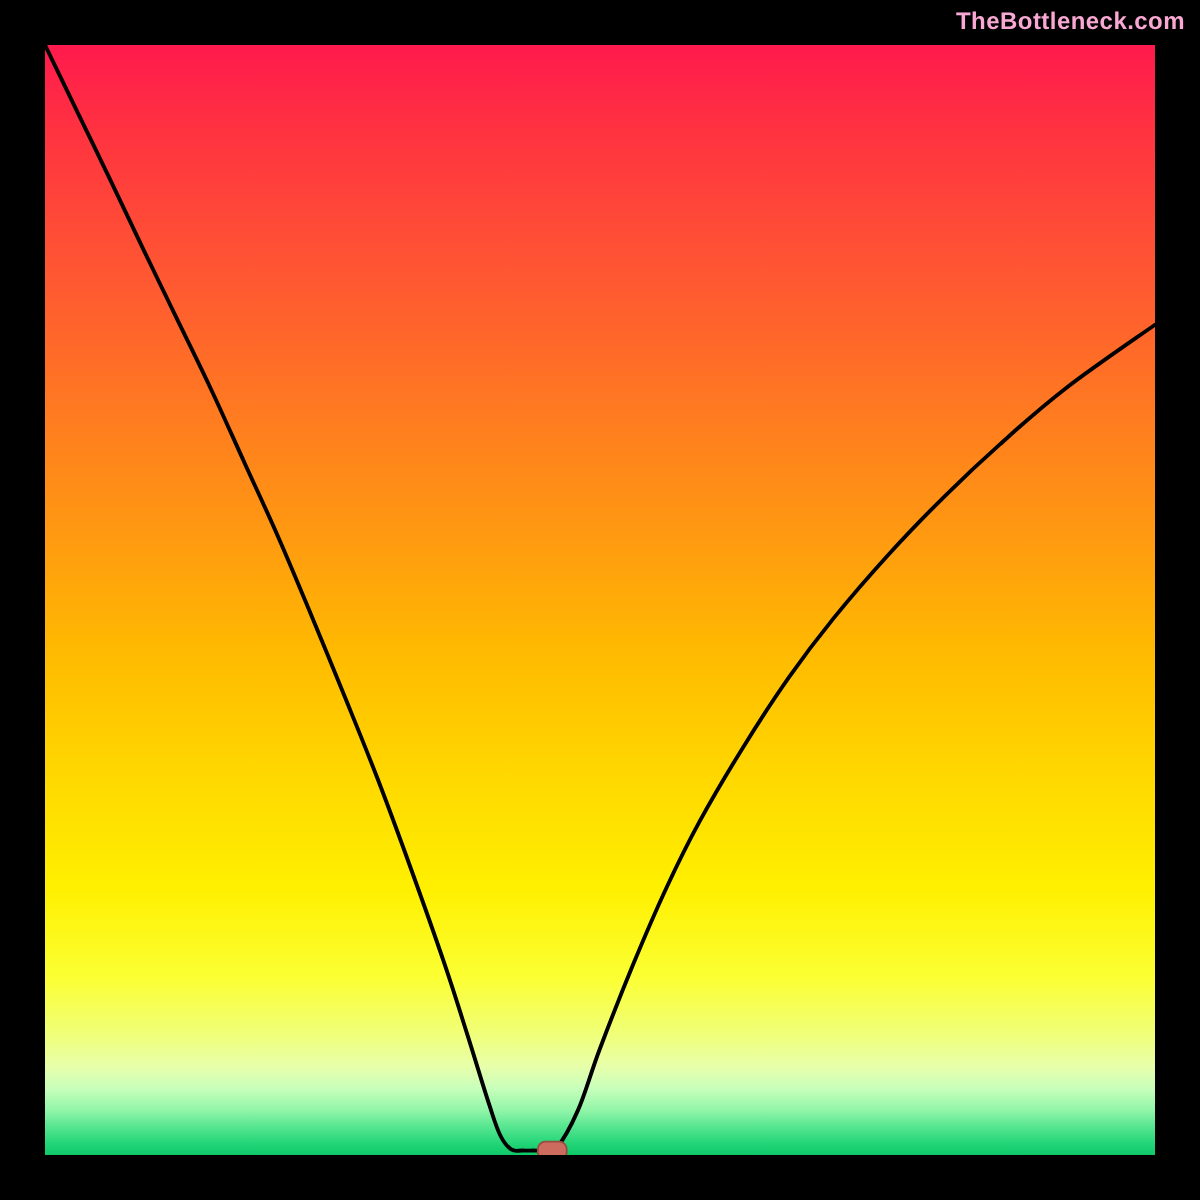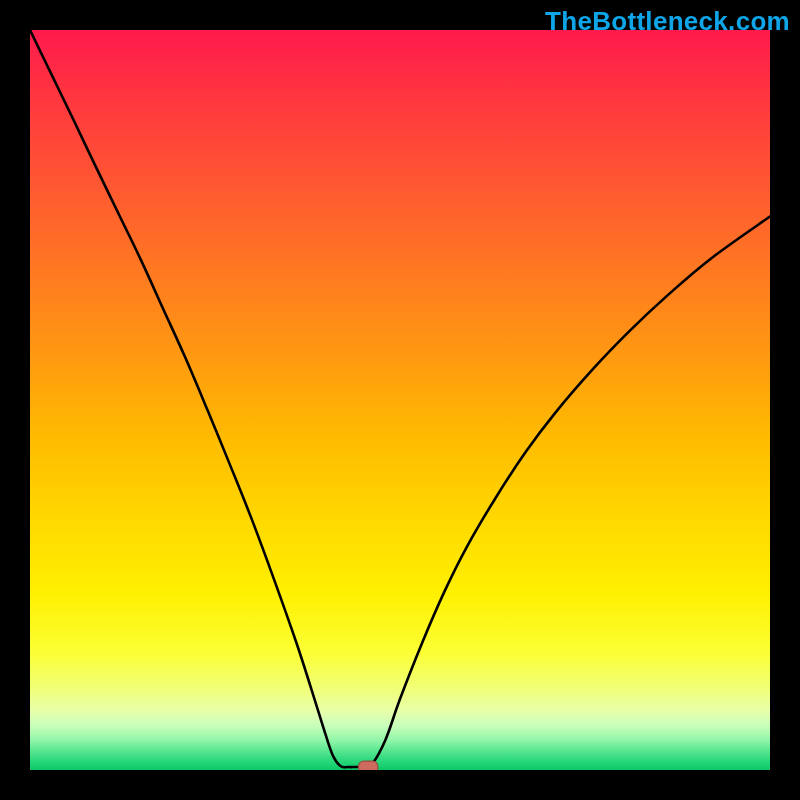--- a/index.html
+++ b/index.html
@@ -39,22 +39,22 @@
       #90f5a8 96%,
       #55e58f 97.5%,
       #22d577 99%,
       #0ec868 100%
     );
   }
   .watermark {
     position: absolute;
     top: 6px;
     right: 10px;
-    color: #0ea5e9;
-    font-size: 26px;
+    color: #f9a8d4;
+    font-size: 16px;
     letter-spacing: 0.3px;
     font-weight: 600;
     font-family: Arial, Helvetica, sans-serif;
   }
   .curve-svg {
     position: absolute;
     left: 0;
     top: 0;
     width: 740px;
     height: 740px;

